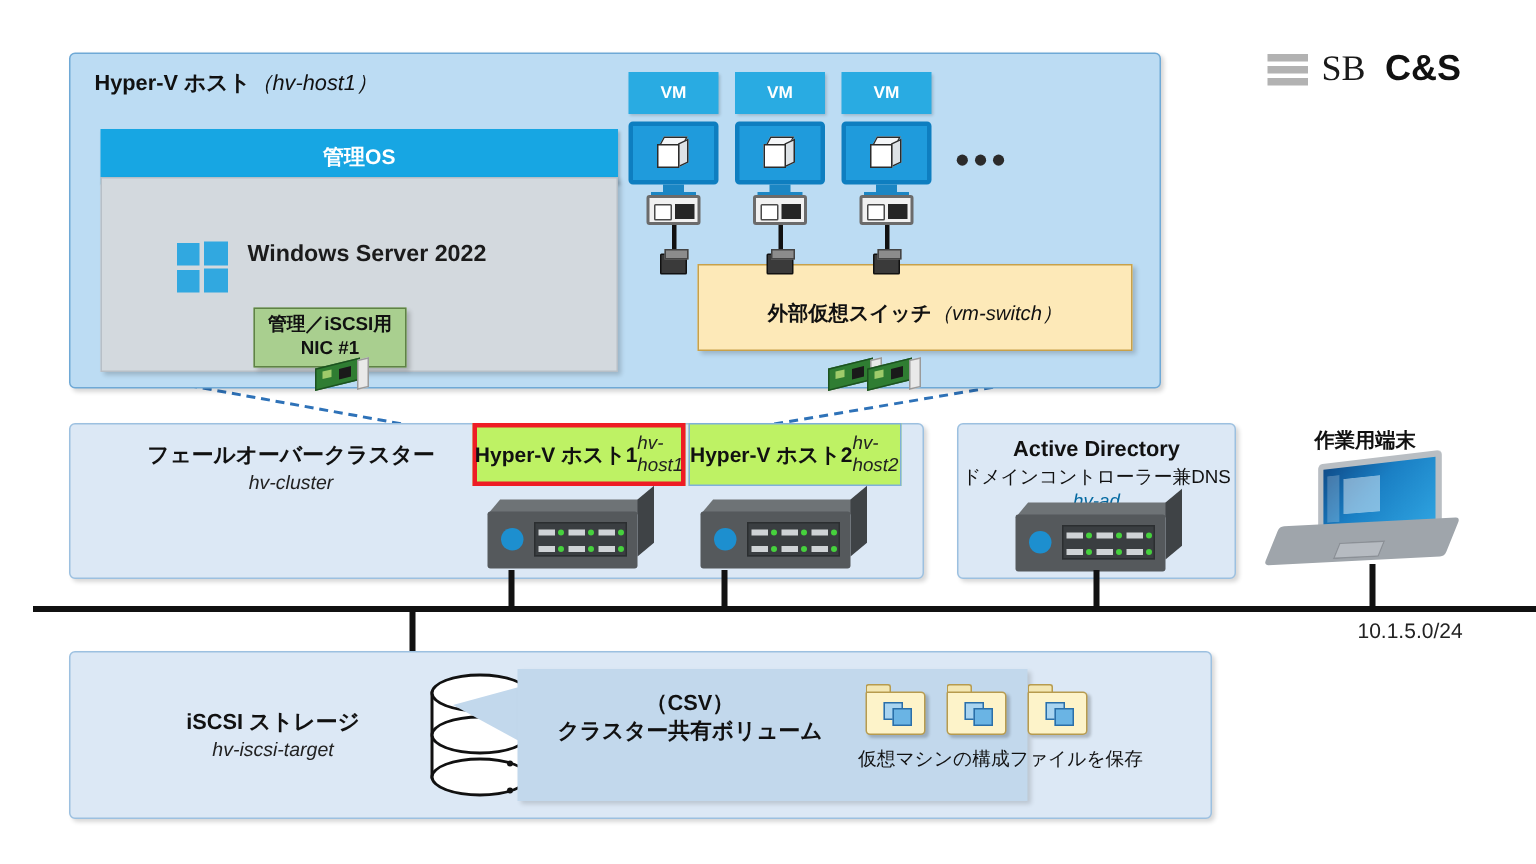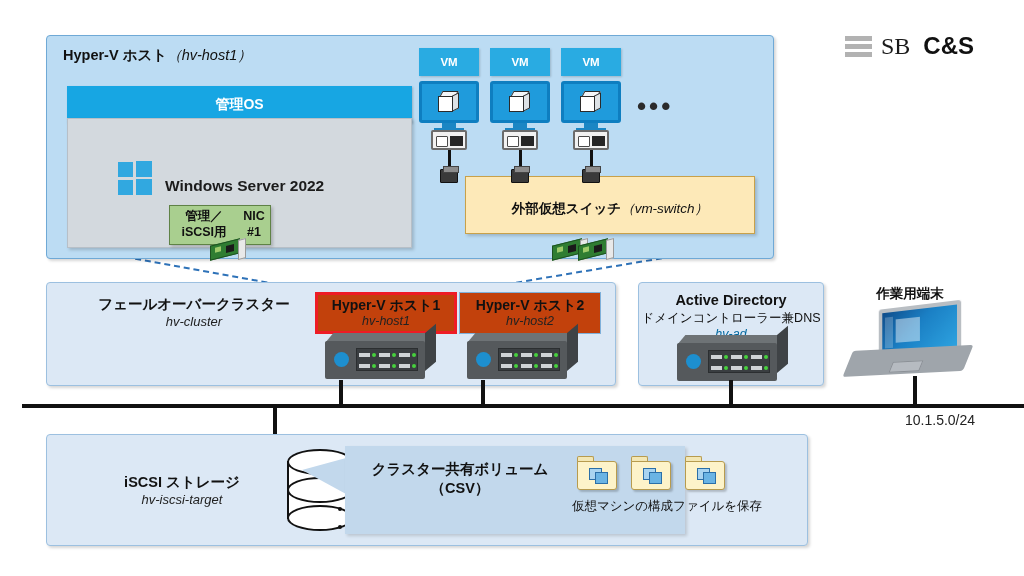--- a/index.html
+++ b/index.html
@@ -40,21 +40,21 @@
     color: #fff; font-size: 14px; font-weight: bold;
     box-shadow: 1px 1px 2px rgba(0,0,0,.2);
   }
   #mgmt-os-box {
     position: absolute; left: 20px; top: 82px; width: 345px; height: 130px;
     background: #d3d9de; border: 1px solid #b7bfc7;
     box-shadow: 2px 2px 3px rgba(0,0,0,.18);
   }
   #win-logo-row {
     position: absolute; left: 50px; top: 42px;
-    display: flex; align-items: flex-end; gap: 13px;
+    display: flex; align-items: flex-start; gap: 13px;
   }
   .win-flag { width: 34px; height: 34px; position: relative; }
   .win-flag i {
     position: absolute; background: #31a8e0; display: block;
   }
   .win-flag i:nth-child(1){ left:0; top:1px; width:15px; height:15px; }
   .win-flag i:nth-child(2){ left:18px; top:0; width:16px; height:16px; }
   .win-flag i:nth-child(3){ left:0; top:19px; width:15px; height:15px; }
   .win-flag i:nth-child(4){ left:18px; top:18px; width:16px; height:16px; }
   #win-label { font-size: 15.5px; font-weight: bold; color: #1b1b1b; white-space: nowrap; }
@@ -132,21 +132,21 @@
   .dots {
     position: absolute; font-size: 26px; font-weight: bold; color: #2b2b2b;
     letter-spacing: 3px;
   }
 
   
   .nic-callout {
     position: absolute;
     background: #a9cf8f; border: 1px solid #5f8246;
     box-shadow: 2px 2px 3px rgba(0,0,0,.2);
-    display: flex; flex-direction: row; align-items: center; justify-content: center;
+    display: flex; flex-direction: column; align-items: center; justify-content: center;
     font-size: 12.5px; font-weight: bold; color: #111; line-height: 1.25;
     text-align: center;
   }
   
   .nic-card {
     position: absolute; width: 40px; height: 22px;
   }
   .nic-card .board {
     position:absolute; left:0; top:4px; width:30px; height:15px;
     background:#2f7d32; border:1px solid #1d5220;
@@ -174,24 +174,23 @@
   #cluster-panel { left: 46px; top: 282px; width: 570px; height: 104px; }
   #cluster-label {
     position: absolute; left: 32px; top: 12px; width: 230px; text-align: center;
     line-height: 1.3;
   }
   .jp-bold { font-size: 14.5px; font-weight: bold; color: #111; white-space: nowrap; }
   .id-italic { font-size: 13px; font-style: italic; color: #222; }
 
   .hostbox {
     position: absolute; width: 142px; height: 42px;
-    background: #c2410c; border: 1px solid #7fb0da;
-    display: flex; flex-direction: column; align-items: center; justify-content: center;
+    background: #bef264; border: 1px solid #7fb0da;
+    display: flex; flex-direction: row; align-items: center; justify-content: center;
     line-height: 1.2;
-    margin-top: 10px;
   }
   .hostbox.selected { border: 3px solid #ee1c25; }
   .hostbox .t { font-size: 14px; font-weight: bold; color: #111; white-space: nowrap; }
   .hostbox .s { font-size: 12.5px; font-style: italic; color: #222; }
 
   
   .server { position: absolute; width: 112px; height: 46px; }
   .server .body {
     position:absolute; left:0; top:8px; width:100px; height:38px;
     background:#55595c; border-radius:2px;
@@ -570,22 +569,22 @@
       <div class="ring" style="top:0px;"></div>
       <div class="dot" style="top:30px;"></div>
       <div class="dot" style="top:58px;"></div>
       <div class="dot" style="top:76px;"></div>
     </div>
   </div>
 
   <div id="csv-arrow"></div>
   <div id="csv-box">
     <div id="csv-label">
+      <div class="jp-bold">（CSV）</div>
       <div class="jp-bold">クラスター共有ボリューム</div>
-      <div class="jp-bold">（CSV）</div>
     </div>
     <div class="folders">
       <div class="folder" style="left:0;">
         <div class="tab"></div>
           <div class="bodyf"></div>
           <div class="sq1"></div>
           <div class="sq2"></div>
       </div>
       <div class="folder" style="left:54px;">
         <div class="tab"></div>

